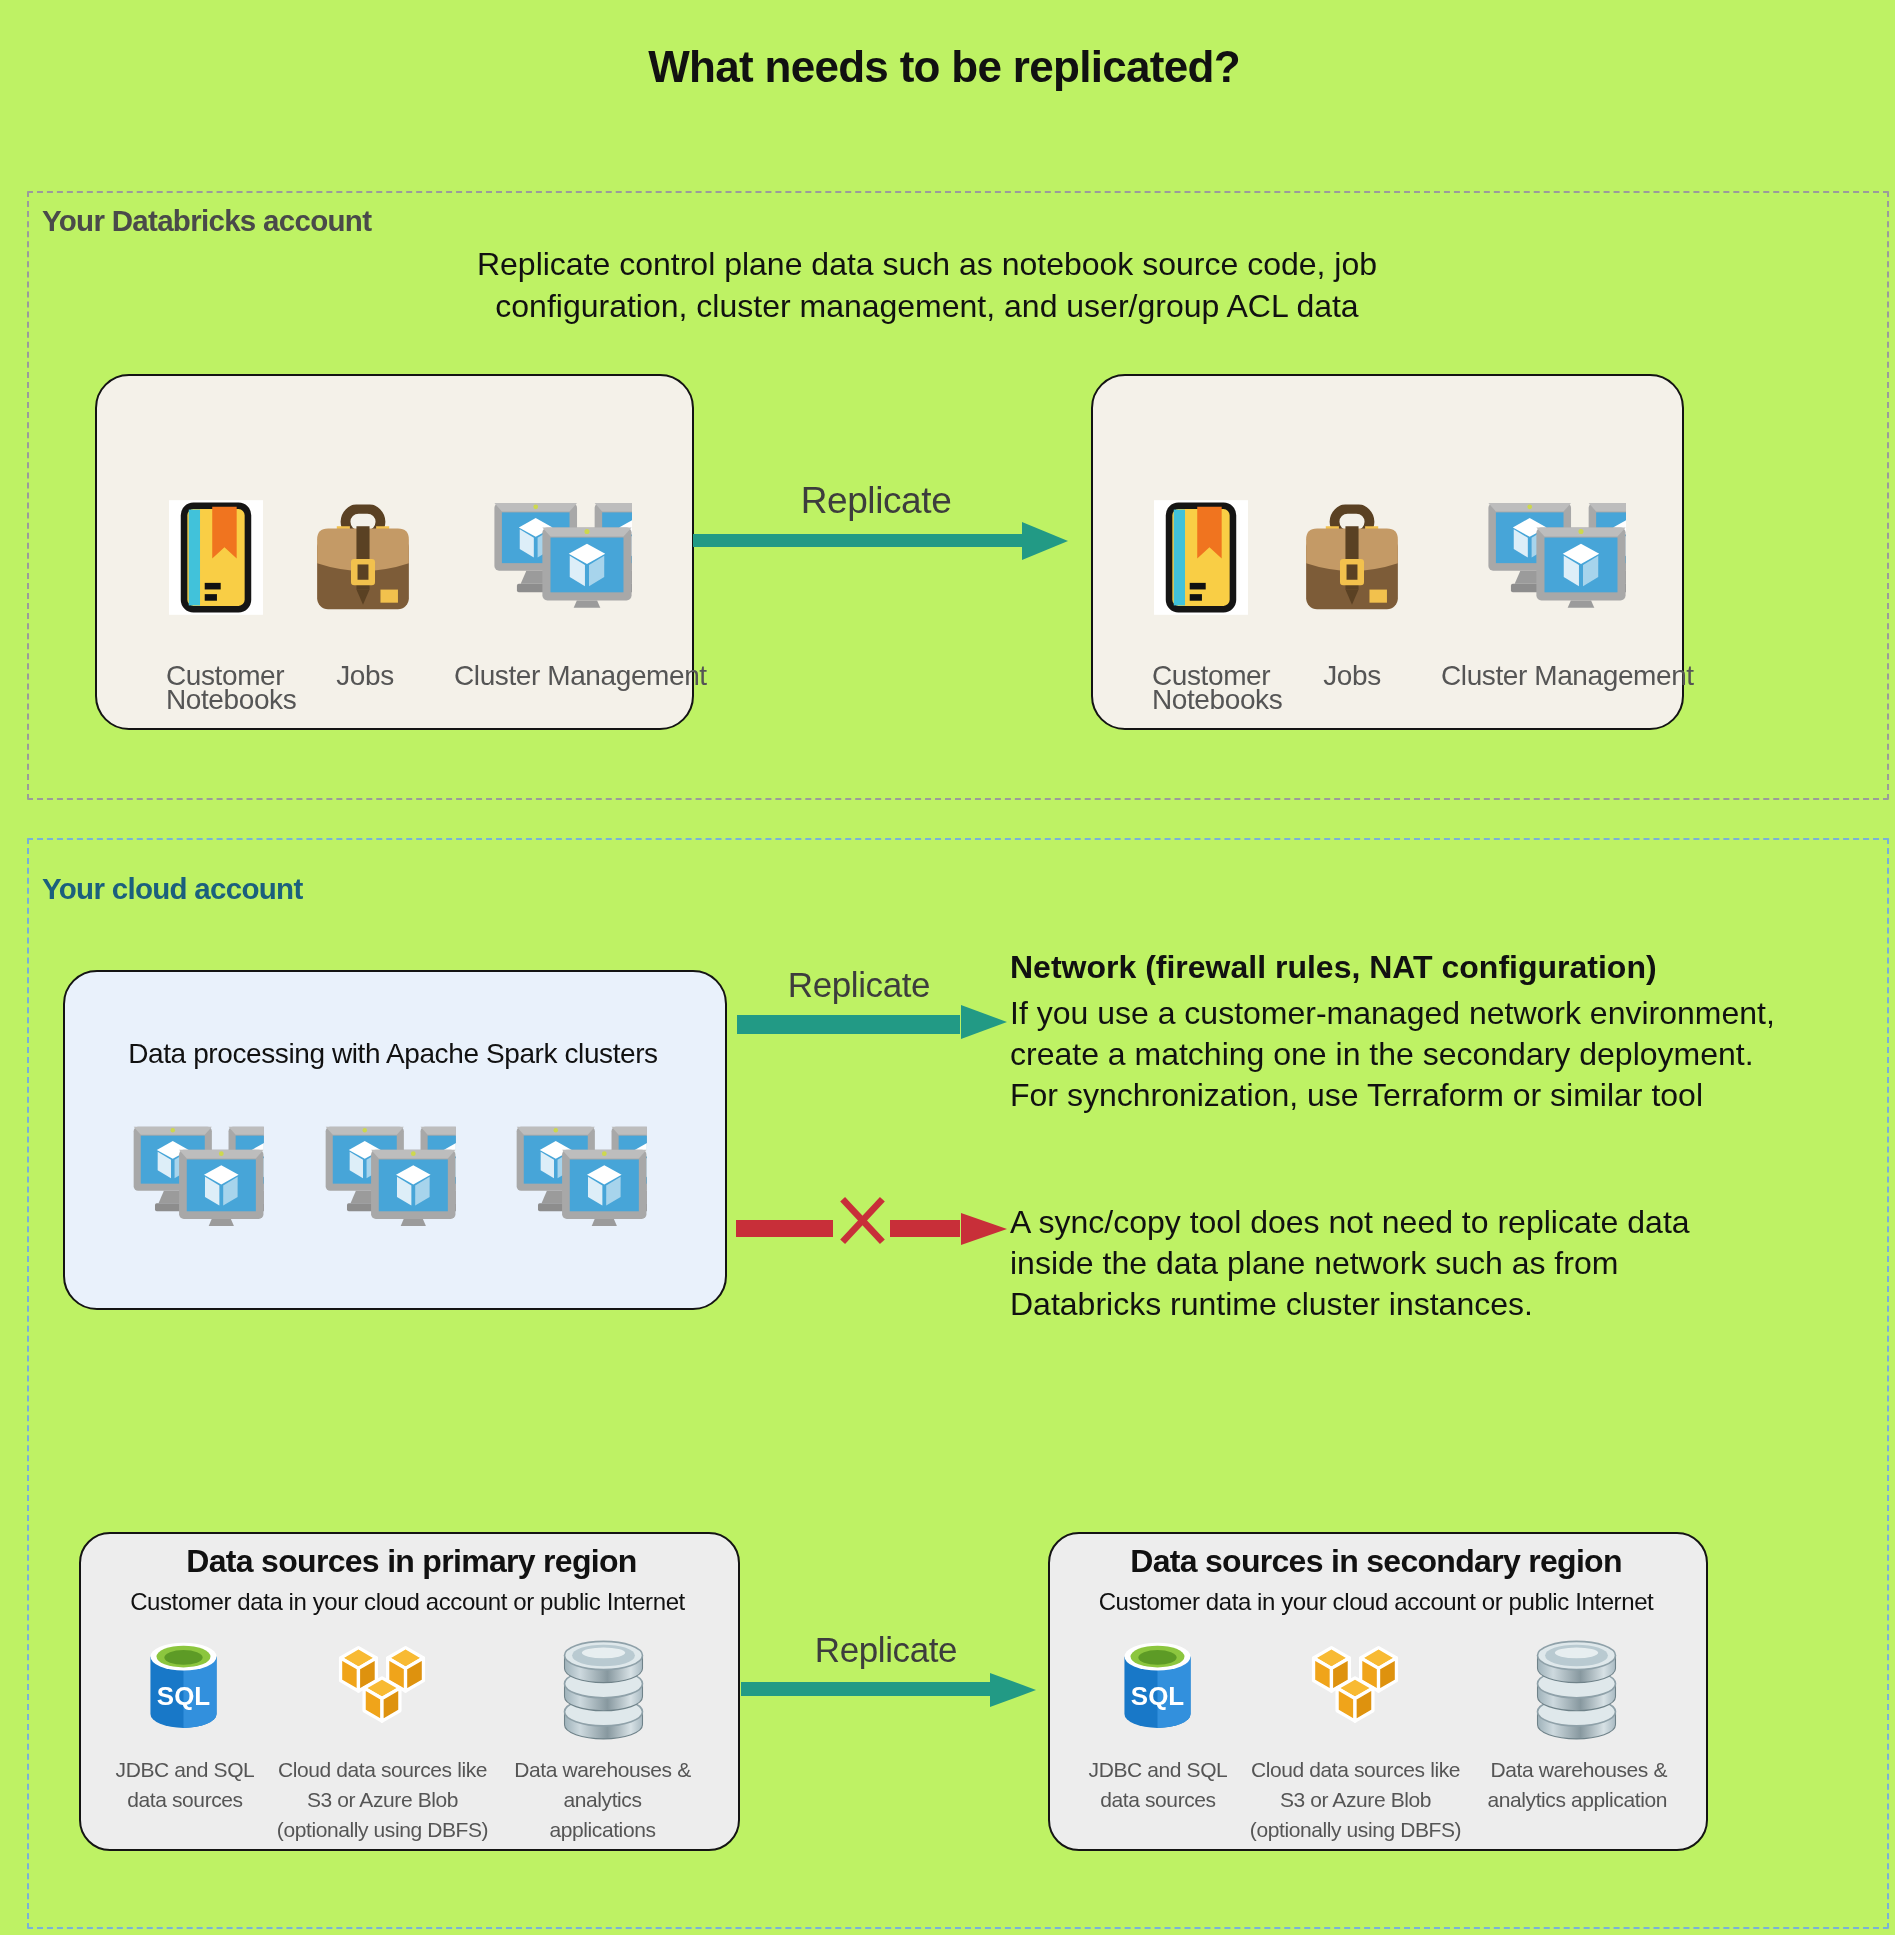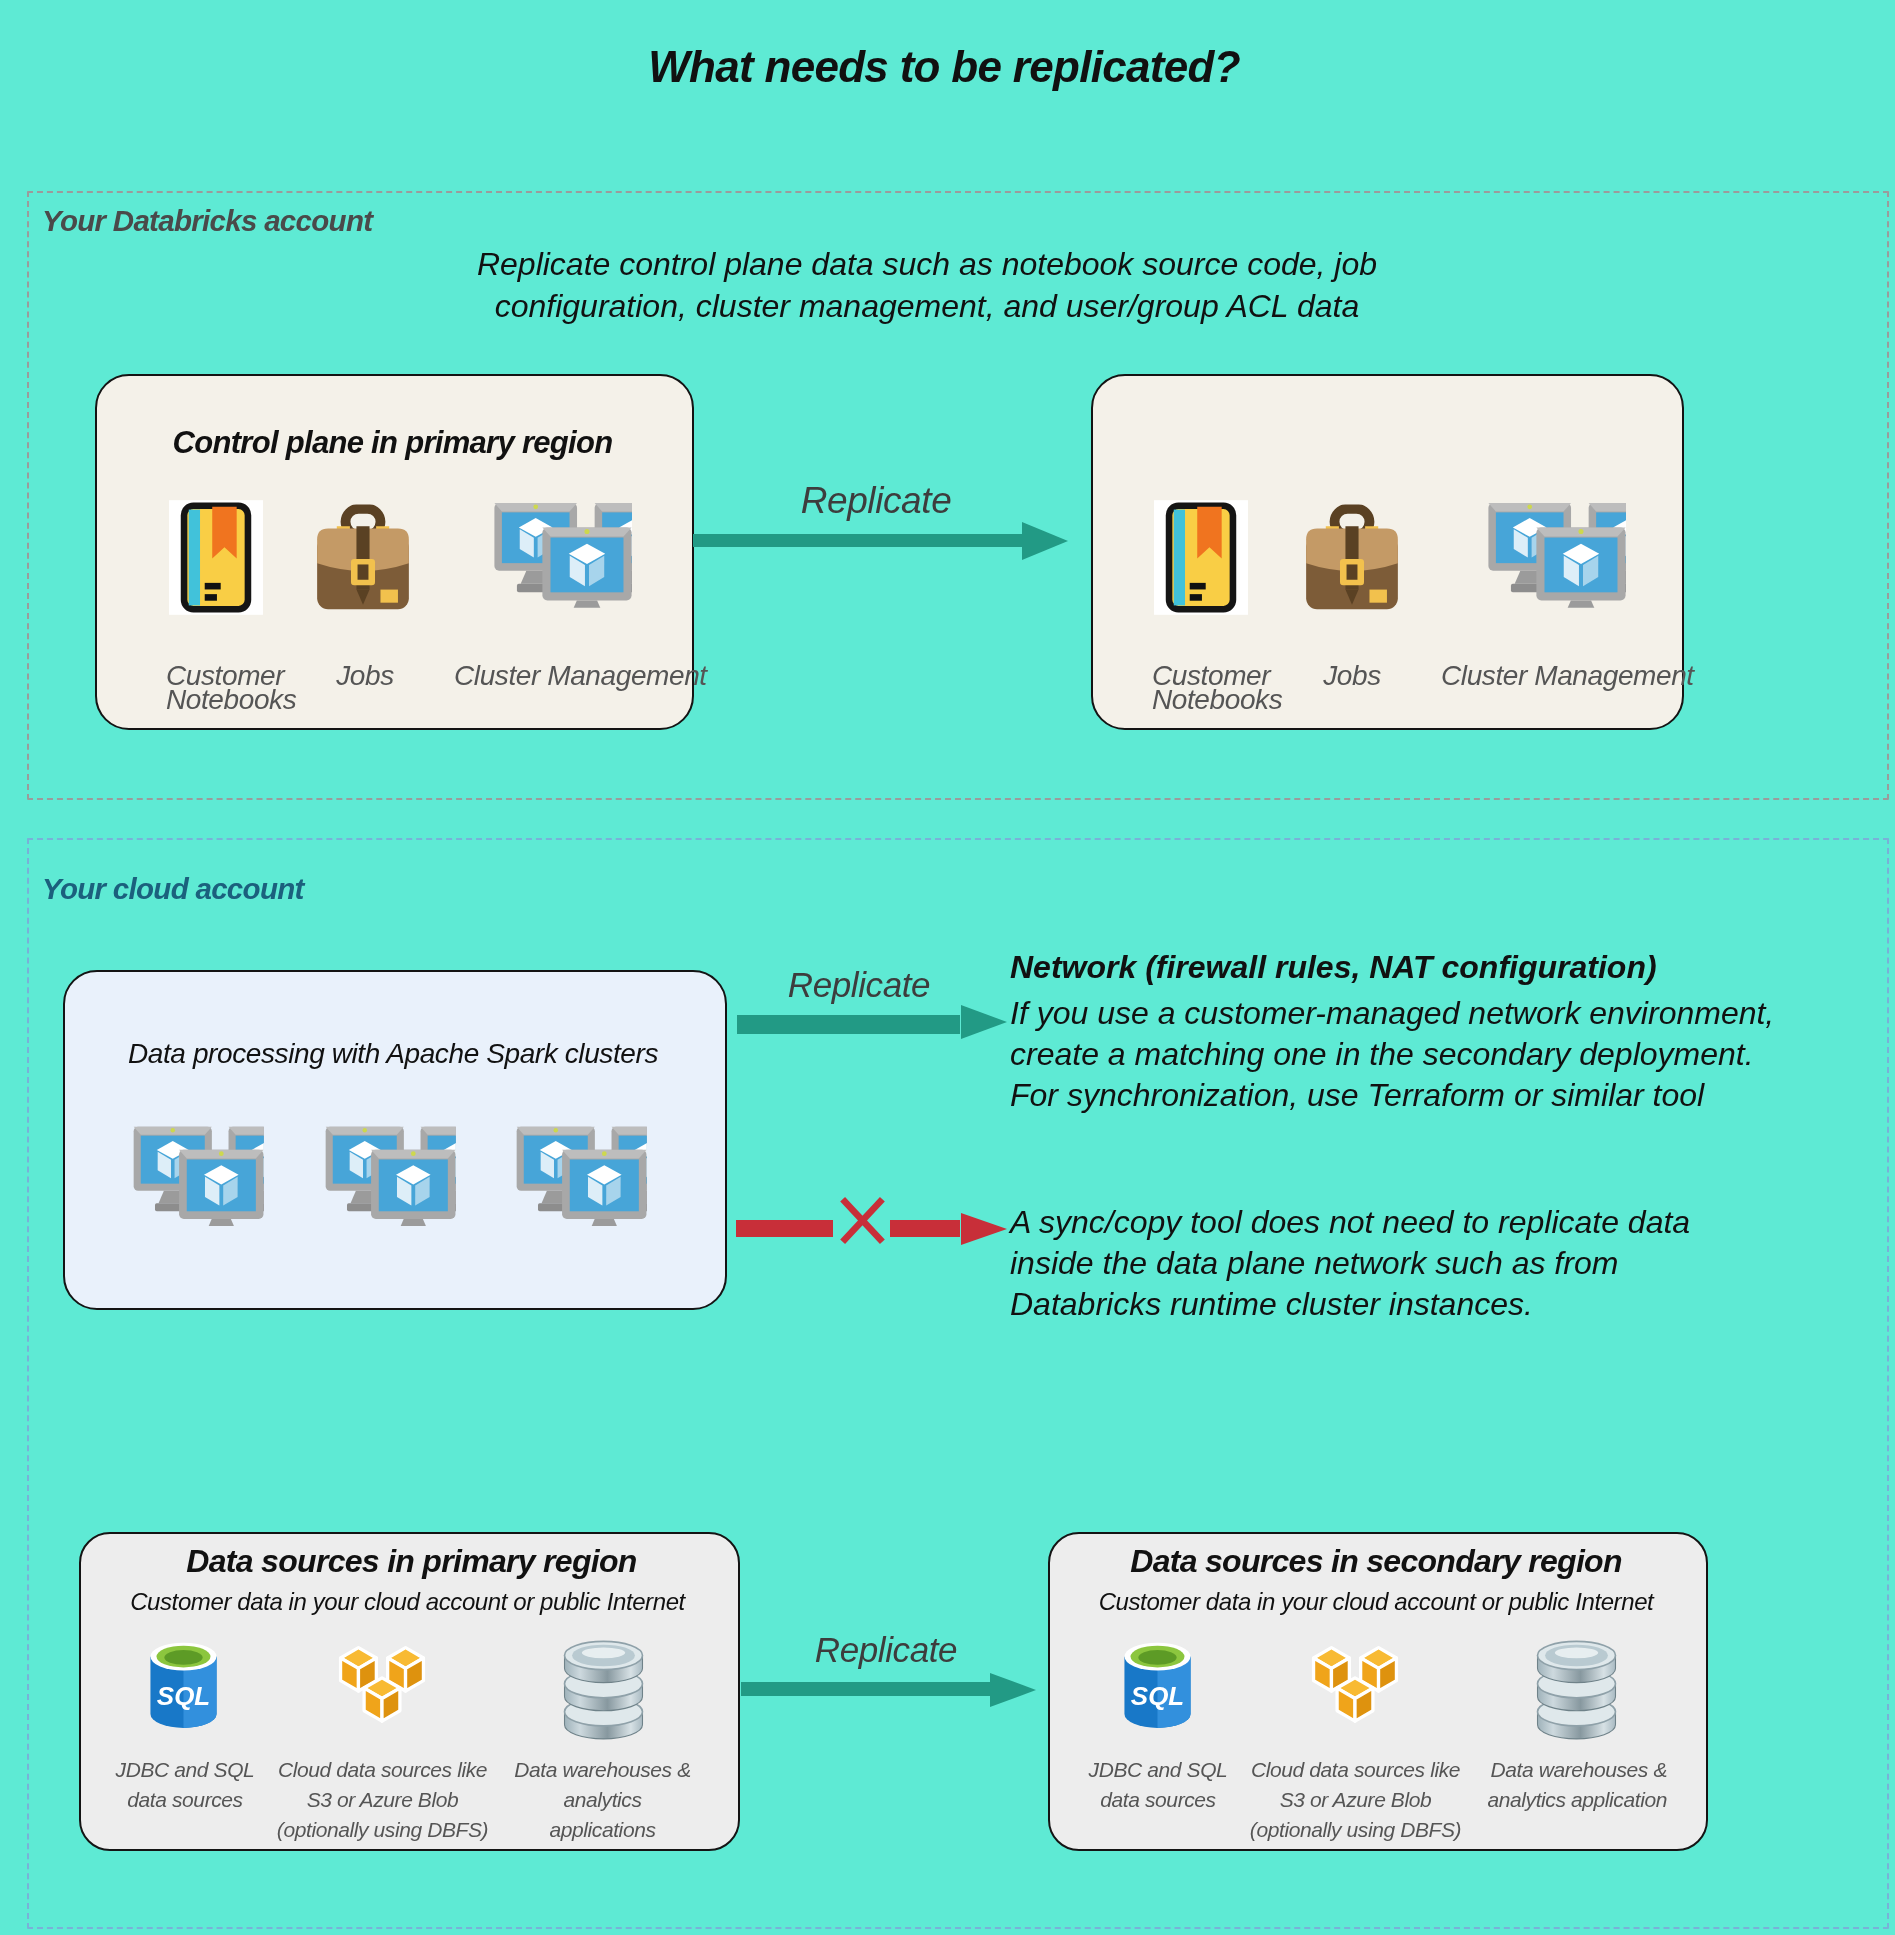--- a/index.html
+++ b/index.html
@@ -1,17 +1,17 @@
 <!DOCTYPE html>
 <html style="font-size:11.2px"><head>
 <meta charset="utf-8">
 <style>
   html,body{margin:0;padding:0;background:#fff;}
-  .page{position:relative;width:1896px;height:1936px;background:#5eead4;
-        font-family:"Liberation Sans",sans-serif;color:#111;overflow:hidden;font-style:italic;}
+  .page{position:relative;width:1896px;height:1936px;background:#bef264;
+        font-family:"Liberation Sans",sans-serif;color:#111;overflow:hidden;}
   .abs{position:absolute;}
   .dashed-gray{border:2.1px dashed #9b9b9b;border-radius:1.4px;}
   .dashed-blue{border:2.1px dashed #79b1d8;border-radius:1.4px;}
   .page-title{font-size:44px;font-weight:bold;letter-spacing:-0.7px;white-space:nowrap;
               transform:translateX(-50%);}
   .section-label{font-size:29.5px;font-weight:bold;letter-spacing:-0.7px;white-space:nowrap;}
   .gray-label{color:#4a4a4a;}
   .blue-label{color:#1b607d;}
   .intro{font-size:32px;line-height:42px;text-align:center;white-space:pre-line;
          transform:translateX(-50%);}
@@ -141,21 +141,20 @@
 <div class="page">
 
   <div class="abs page-title" style="left:944px;top:42px;">What needs to be replicated?</div>
 
   <div class="abs dashed-gray" style="left:27px;top:191px;width:1858px;height:605px;"></div>
   <div class="abs section-label gray-label" style="left:42px;top:204px;">Your Databricks account</div>
   <div class="abs intro" style="left:927px;top:243px;">Replicate control plane data such as notebook source code, job
 configuration, cluster management, and user/group ACL data</div>
 
   <div class="round-box cream" style="left:95px;top:374px;width:595px;height:352px;"></div>
-  <div class="box-title" style="left:95px;width:595px;top:425px;font-size:31px;">Control plane in primary region</div>
   <svg class="abs" style="left:169px;top:500px;" width="94" height="115" viewBox="0 0 134 164">
       <use href="#notebook"></use>
     </svg>
   <svg class="abs" style="left:307px;top:504px;" width="112" height="110" viewBox="0 0 160 156">
       <use href="#briefcase"></use>
     </svg>
   <svg class="abs" style="left:460px;top:501px;" width="172" height="107" viewBox="0 0 245 152">
       <use href="#trio"></use>
     </svg>
   <div class="abs icon-label prelines" style="left:166px;top:634px;">Customer

